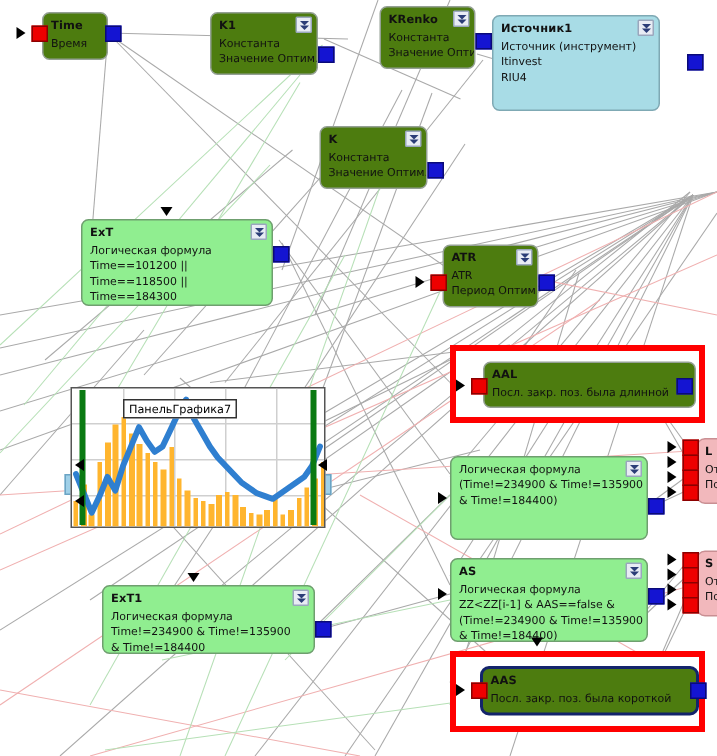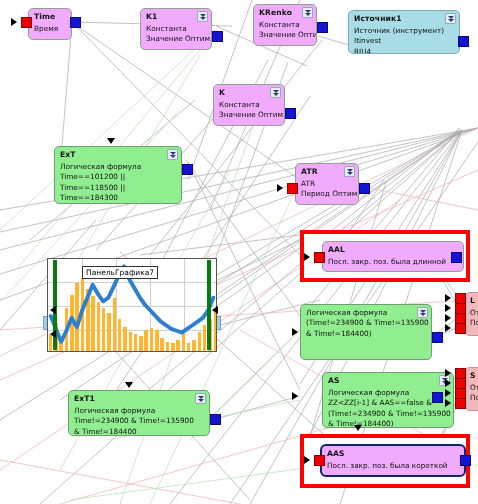--- a/index.html
+++ b/index.html
@@ -22,21 +22,21 @@
     background:#d6d6ce;
     padding:3px 5px 4px 5px;
     font-size:7.5px;
     line-height:1.42;
     color:#111;
     overflow:hidden;
     z-index:5;
   }
   .node .ttl{font-weight:bold;font-size:7.6px;letter-spacing:.1px;margin-bottom:1px;}
   .node .ln{font-size:7.3px;white-space:nowrap;}
-  .node.grey{background:#f0abfc;border-color:#94a094;}
+  .node.grey{background:#4d7c0f;border-color:#94a094;}
   .node.green{background:#90ee90;border-color:#6f9f6f;}
   .node.cyan{background:#a8dce6;border-color:#7fa9b4;}
   .node.pink{background:#f2b8bc;border-color:#c98f93;}
   .node.sel{border:2px solid #13246b;border-radius:6px;}
 
   
   .chev{
     position:absolute;right:3px;top:2px;width:9px;height:9px;
     background:#e8ecf4;border:1px solid #9aa7bd;border-radius:1px;
     display:block;
@@ -257,21 +257,21 @@
   <div class="port out" style="left:212px;top:31px;"></div>
 
   <div class="node grey" style="left:253px;top:4px;width:64px;height:42px;">
     <div class="ttl">KRenko</div>
     <span class="chev"></span>
     <div class="ln">Константа</div>
     <div class="ln">Значение Оптим.</div>
   </div>
   <div class="port out" style="left:317px;top:22px;"></div>
 
-  <div class="node cyan" style="left:348px;top:10px;width:112px;height:44px;">
+  <div class="node cyan" style="left:328px;top:10px;width:112px;height:64px;">
     <div class="ttl">Источник1</div>
     <span class="chev"></span>
     <div class="ln">Источник (инструмент)</div>
     <div class="ln">Itinvest</div>
     <div class="ln">RIU4</div>
   </div>
   <div class="port out" style="left:458px;top:36px;"></div>
 
   <div class="node grey" style="left:213px;top:84px;width:72px;height:42px;">
     <div class="ttl">K</div>
@@ -312,21 +312,21 @@
 
   <div class="node green" style="left:300px;top:304px;width:132px;height:56px;">
     <span class="chev"></span>
     <div class="ln">Логическая формула</div>
     <div class="ln">(Time!=234900 &amp; Time!=135900</div>
     <div class="ln">&amp; Time!=184400)</div>
   </div>
   <div class="arrow" style="left:292px;top:328px;"></div>
   <div class="port out" style="left:432px;top:332px;"></div>
 
-  <div class="node green" style="left:300px;top:372px;width:132px;height:56px;margin-left:22px;">
+  <div class="node green" style="left:300px;top:372px;width:132px;height:56px;">
     <div class="ttl">AS</div>
     <span class="chev"></span>
     <div class="ln">Логическая формула</div>
     <div class="ln">ZZ&lt;ZZ[i-1] &amp; AAS==false &amp;</div>
     <div class="ln">(Time!=234900 &amp; Time!=135900</div>
     <div class="ln">&amp; Time!=184400)</div>
   </div>
   <div class="arrow" style="left:292px;top:392px;"></div>
   <div class="port out" style="left:432px;top:392px;"></div>
   <div class="arrow dn" style="left:354px;top:425px;"></div>

